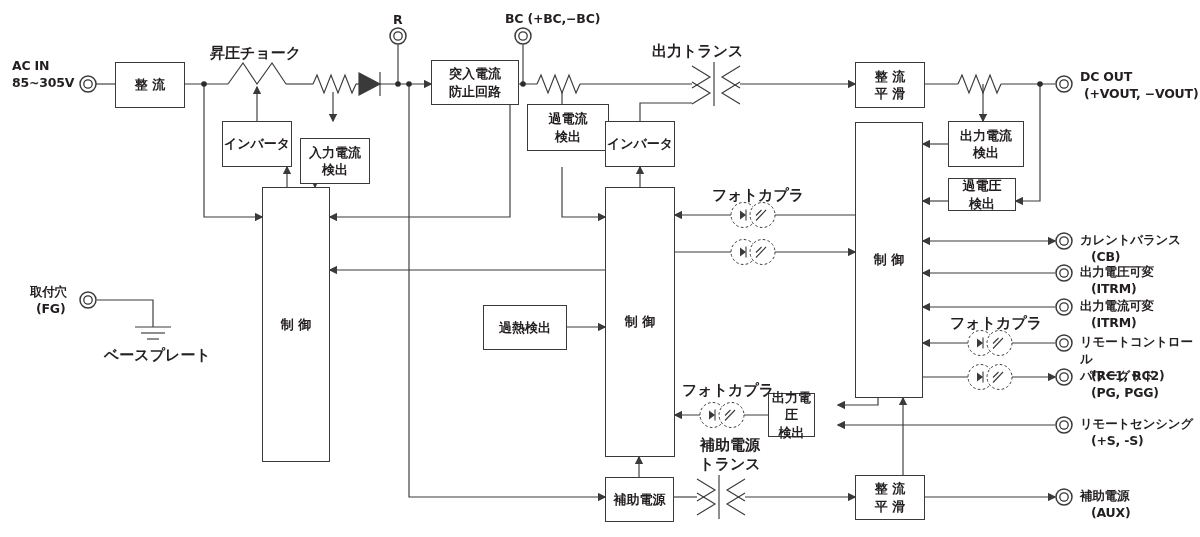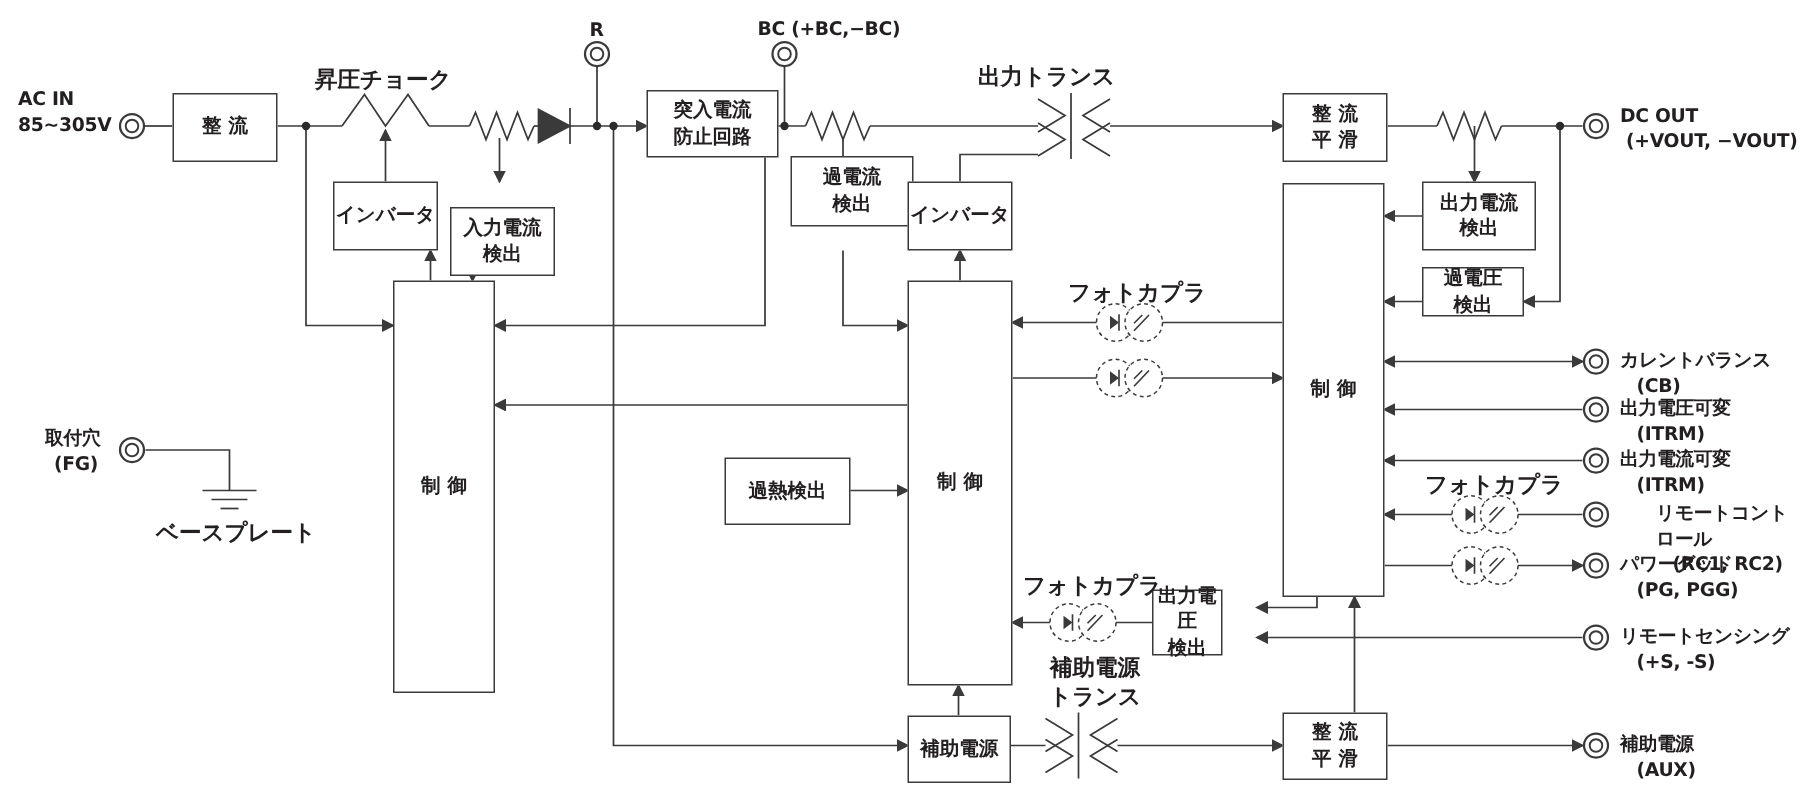--- a/index.html
+++ b/index.html
@@ -212,21 +212,21 @@
   <span class="sub">(CB)</span>
 </div>
 <div class="tlabel" style="left:1080px;top:264px">
   <span class="main">出力電圧可変</span>
   <span class="sub">(ITRM)</span>
 </div>
 <div class="tlabel" style="left:1080px;top:298px">
   <span class="main">出力電流可変</span>
   <span class="sub">(ITRM)</span>
 </div>
-<div class="tlabel" style="left:1104px;top:334px">
+<div class="tlabel" style="left:1080px;top:334px">
   <span class="main">リモートコントロール</span>
   <span class="sub">(RC1, RC2)</span>
 </div>
 <div class="tlabel" style="left:1080px;top:368px">
   <span class="main">パワーグッド</span>
   <span class="sub">(PG, PGG)</span>
 </div>
 <div class="tlabel" style="left:1080px;top:416px">
   <span class="main">リモートセンシング</span>
   <span class="sub">(+S, -S)</span>

